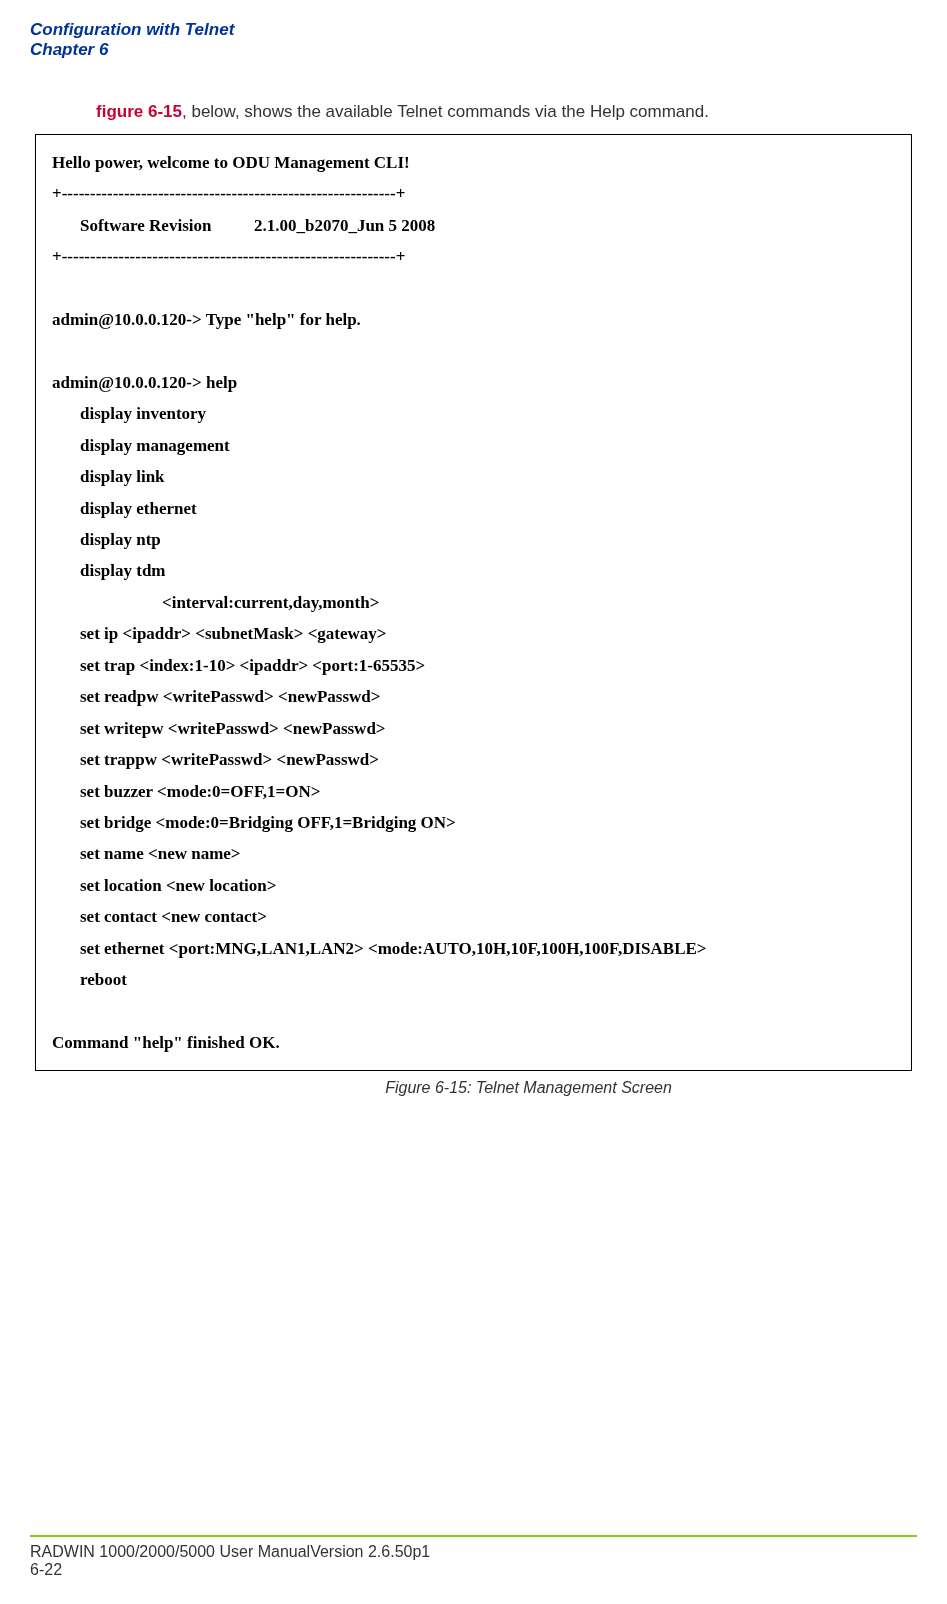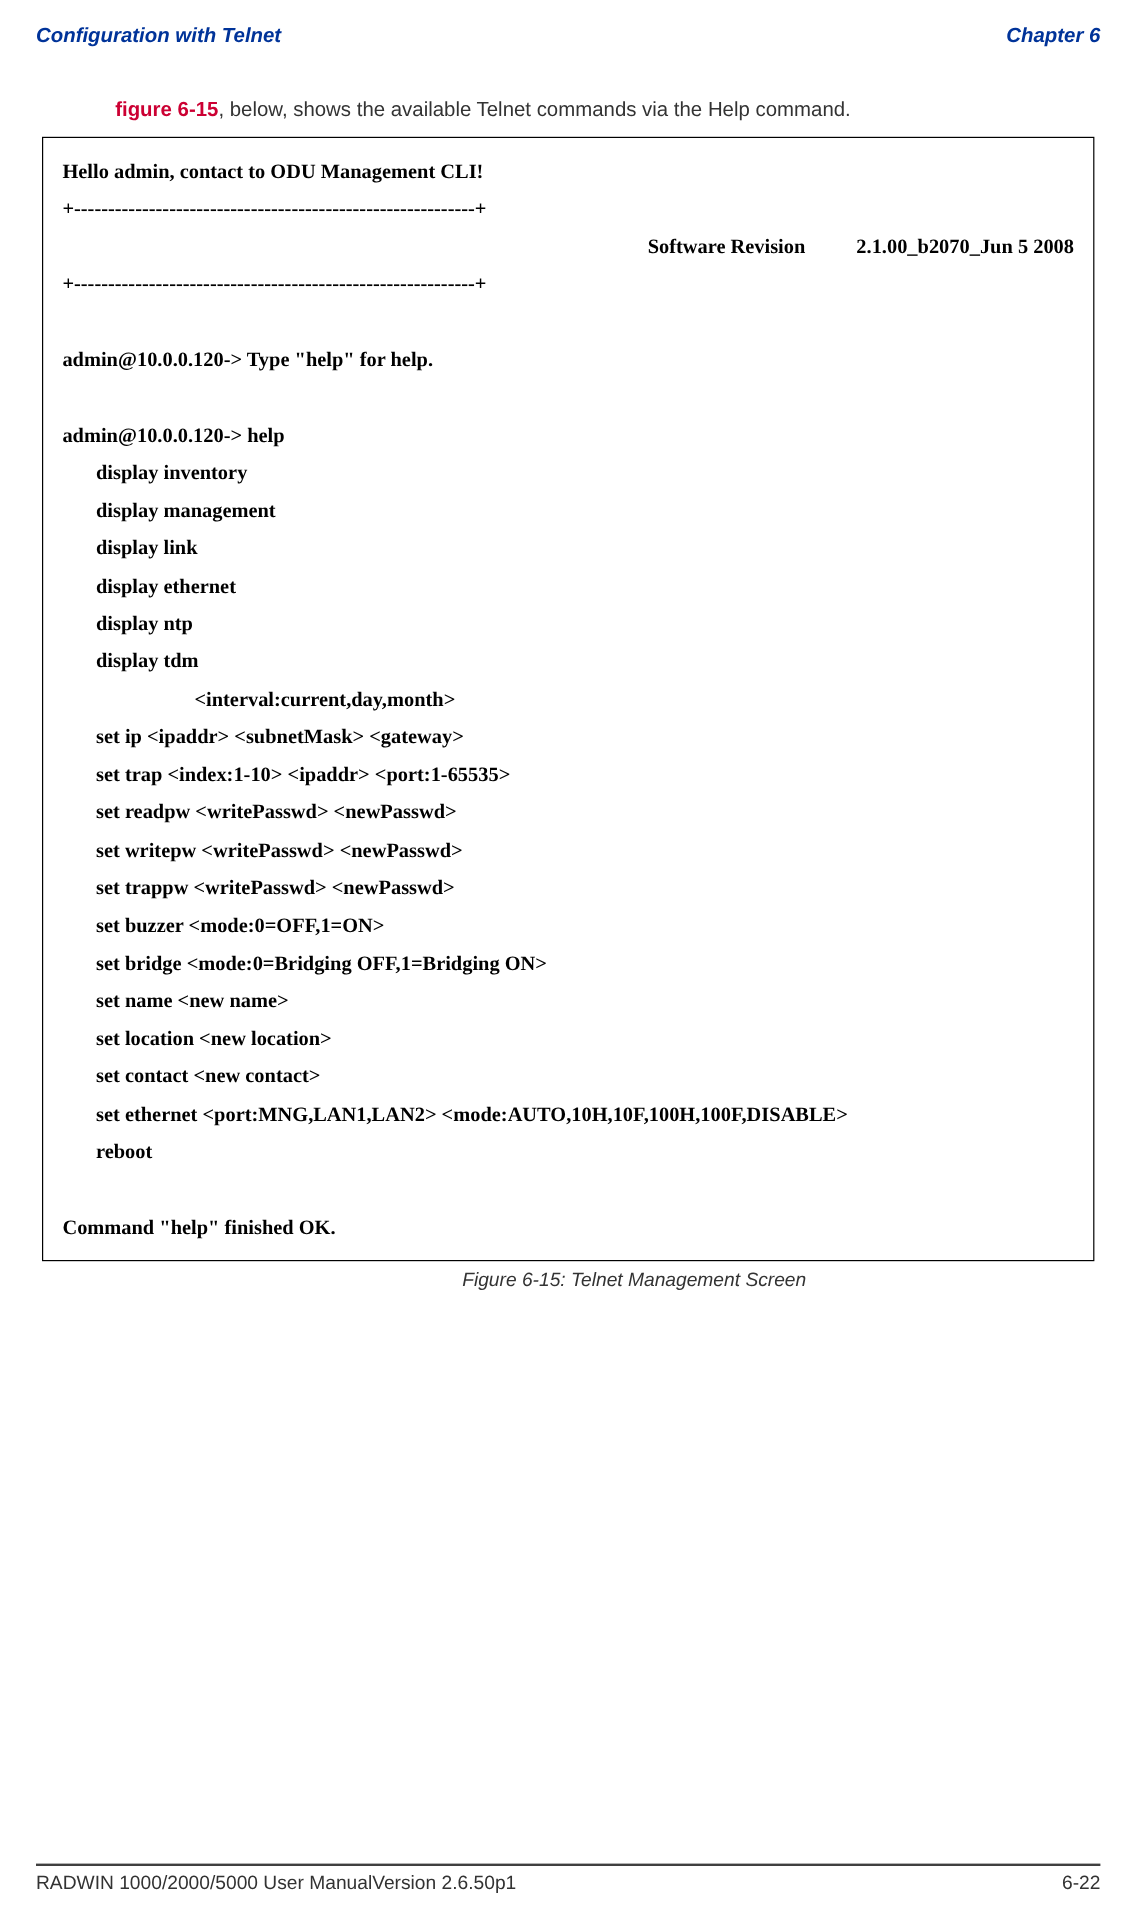--- a/index.html
+++ b/index.html
@@ -1,15 +1,15 @@
 <!DOCTYPE html>
 <html><head>
   <meta charset="utf-8">
   <style>
-    * { margin: 0; padding: 0; box-sizing: border-box; }
+    * { margin: 0; padding: 0; box-sizing: border-box; flex-direction: column; }
     body {
       width: 947px;
       height: 1604px;
       background: white;
       font-family: Verdana, Geneva, sans-serif;
       padding: 20px 30px;
       position: relative;
     }
     .header {
       display: flex;
@@ -45,36 +45,35 @@
       color: #000;
     }
     .telnet-box .indent {
       padding-left: 28px;
     }
     .telnet-box .indent2 {
       padding-left: 110px;
     }
     .telnet-box .sw {
       padding-left: 28px;
-      text-align: right;
     }
     .caption {
       text-align: center;
       margin-left: 110px;
       font-family: Verdana, sans-serif;
       font-style: italic;
       font-size: 16px;
       color: #333;
     }
     .footer {
       position: absolute;
       bottom: 25px;
       left: 30px;
       right: 30px;
-      border-top: 2px solid #404040;
+      border-top: 2px solid #84cc16;
       padding-top: 6px;
       display: flex;
       justify-content: space-between;
       font-family: Verdana, sans-serif;
       font-size: 16px;
       color: #333;
     }
     .blank { height: 1.85em; }
   </style>
 </head>
@@ -83,21 +82,21 @@
 <div class="header">
   <span>Configuration with Telnet</span>
   <span>Chapter 6</span>
 </div>
 
 <div class="intro">
   <span class="figref">figure 6-15</span><span>, below, shows the available Telnet commands via the Help command.</span>
 </div>
 
 <div class="telnet-box">
-  <div>Hello admin, contact to ODU Management CLI!</div>
+  <div>Hello power, welcome to ODU Management CLI!</div>
   <div>+-----------------------------------------------------------+</div>
   <div class="sw">
     <span>Software Revision</span>&nbsp;&nbsp;&nbsp;&nbsp;&nbsp;&nbsp;&nbsp;&nbsp;&nbsp;&nbsp;<span>2.1.00_b2070_Jun  5 2008</span>
   </div>
   <div>+-----------------------------------------------------------+</div>
   <div class="blank"></div>
   <div>admin@10.0.0.120-&gt; Type "help" for help.</div>
   <div class="blank"></div>
   <div>admin@10.0.0.120-&gt; help</div>
   <div class="indent">display inventory</div>

